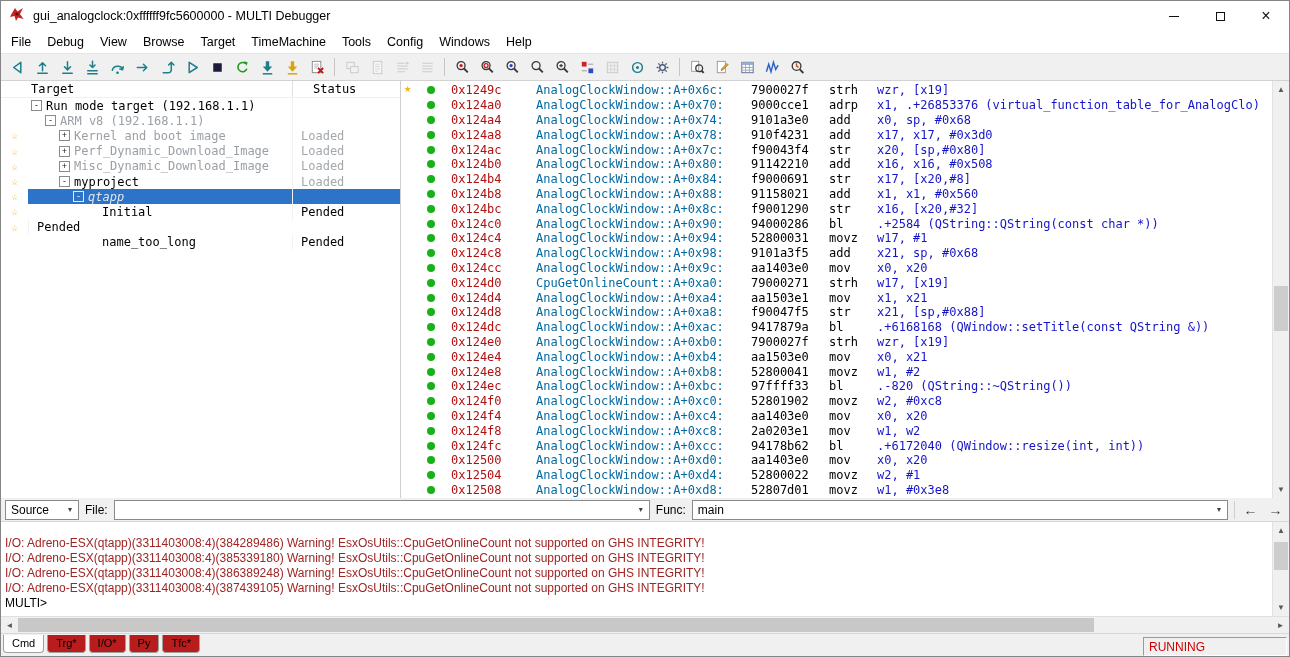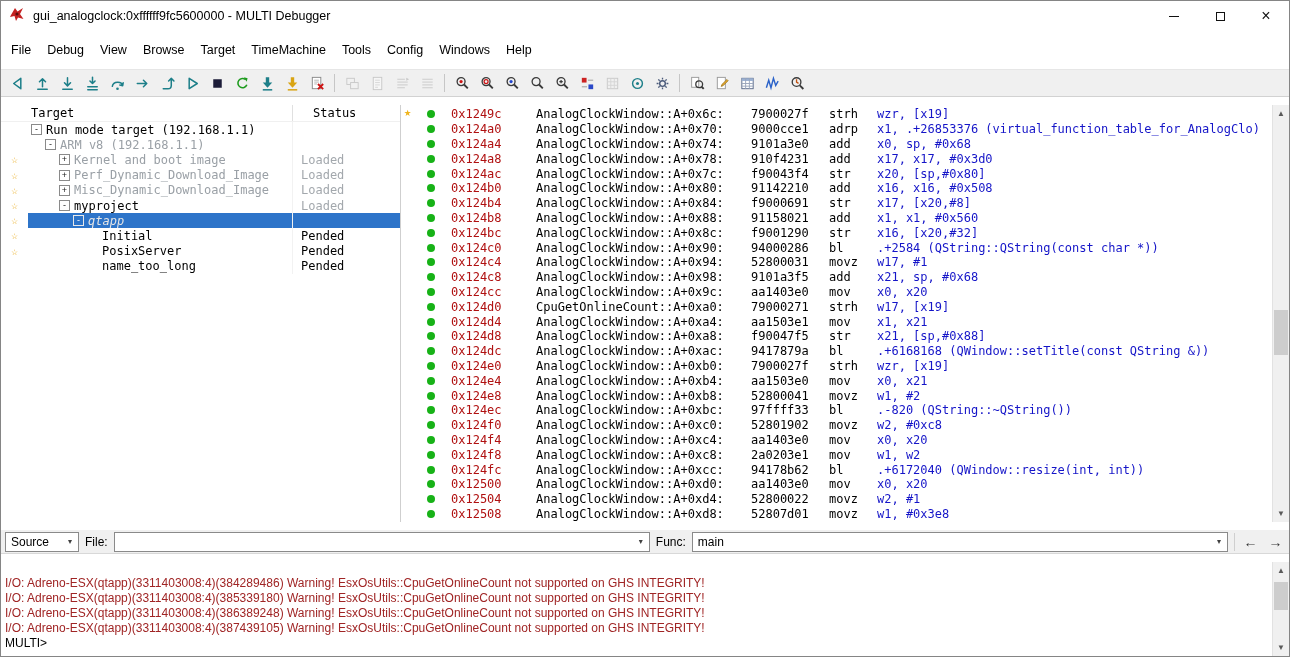--- a/index.html
+++ b/index.html
@@ -1,18 +1,18 @@
 <!DOCTYPE html>
 <html><head>
 <meta charset="utf-8">
 <style>
   html,body{margin:0;padding:0;}
   body{width:1290px;height:657px;overflow:hidden;font-family:"Liberation Sans",sans-serif;background:#fff;}
   *{box-sizing:border-box;}
-  .window{width:1290px;height:657px;border:1px solid #858585;display:flex;flex-direction:column;background:#fff;overflow:hidden;gap:8px;}
+  .window{width:1290px;height:657px;border:1px solid #858585;display:flex;flex-direction:column;background:#fff;overflow:hidden;}
 
   
   .titlebar{flex:0 0 30px;display:flex;align-items:center;background:#fff;padding-left:8px;}
   .title-text{font-size:12.5px;margin-left:8px;color:#000;}
   .win-controls{margin-left:auto;display:flex;height:100%;}
   .win-btn{width:46px;display:flex;align-items:center;justify-content:center;cursor:default;}
   .glyph-min{width:10px;height:1px;background:#111;display:block;}
   .glyph-max{width:9px;height:9px;border:1px solid #111;display:block;}
   .glyph-close{font-size:16px;line-height:1;color:#111;}
 
@@ -52,21 +52,21 @@
   .t-row[data-selected="true"] .row-main,.t-row[data-selected="true"] .row-status{background:#2d74c9;color:#fff;}
   .t-row[data-selected="true"] .lbl{color:#e5e5e5;font-style:italic;}
   .t-row[data-selected="true"] .exp{border-color:#e8e8e8;background:#2d74c9;color:#fff;}
 
   .disasm-panel{flex:1;position:relative;padding:2px 0 0 10px;font-family:"DejaVu Sans Mono",monospace;font-size:12px;overflow:hidden;background:#fff;}
   .panel-star{position:absolute;left:3px;top:0;color:#f0b41c;font-size:12px;}
   .d-row{display:flex;height:14.8px;align-items:center;white-space:pre;}
   .d-dot-cell{width:40px;flex:0 0 40px;display:flex;justify-content:center;}
   .d-dot{width:8px;height:8px;border-radius:50%;background:#17b217;}
   .d-addr{width:85px;flex:0 0 85px;color:#b01010;}
-  .d-label{width:215px;flex:0 0 215px;color:#000000;}
+  .d-label{width:215px;flex:0 0 215px;color:#0369a1;}
   .d-hex{width:78px;flex:0 0 78px;color:#000;}
   .d-mnem{width:48px;flex:0 0 48px;color:#000;}
   .d-ops{color:#1515c8;}
 
   
   .vscroll{width:17px;flex:0 0 17px;background:#f0f0f0;position:relative;border-left:1px solid #e2e2e2;}
   .sb-arrow{height:17px;display:flex;align-items:center;justify-content:center;font-size:8px;color:#5a5a5a;}
   .sb-bottom{position:absolute;bottom:0;left:0;right:0;}
   .sb-thumb{position:absolute;left:1px;right:1px;background:#cdcdcd;}
 
@@ -395,24 +395,20 @@
           <div class="t-row" data-selected="false">
             <span class="star-cell">☆</span>
             <span class="row-main" data-indent="4">
               <span class="exp"></span>
               <span class="lbl" data-dim="false">Initial</span>
             </span>
             <span class="row-status" data-status="Pended">Pended</span>
           </div>
           <div class="t-row" data-selected="false">
             <span class="star-cell">☆</span>
-            <span class="row-main" data-indent="4">
-              <span class="exp"></span>
-              <span class="lbl" data-dim="false">PosixServer</span>
-            </span>
             <span class="row-status" data-status="Pended">Pended</span>
           </div>
           <div class="t-row" data-selected="false">
             <span class="star-cell"></span>
             <span class="row-main" data-indent="4">
               <span class="exp"></span>
               <span class="lbl" data-dim="false">name_too_long</span>
             </span>
             <span class="row-status" data-status="Pended">Pended</span>
           </div>

